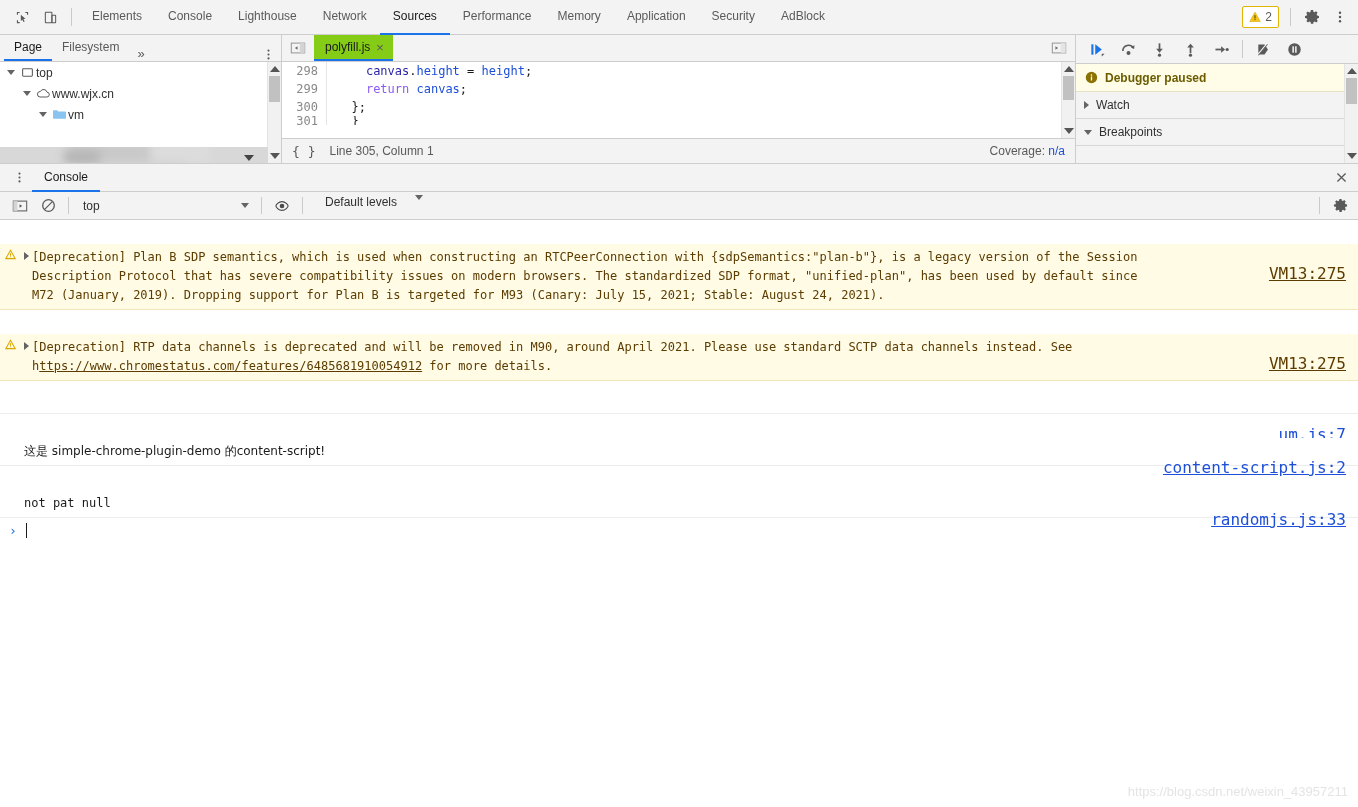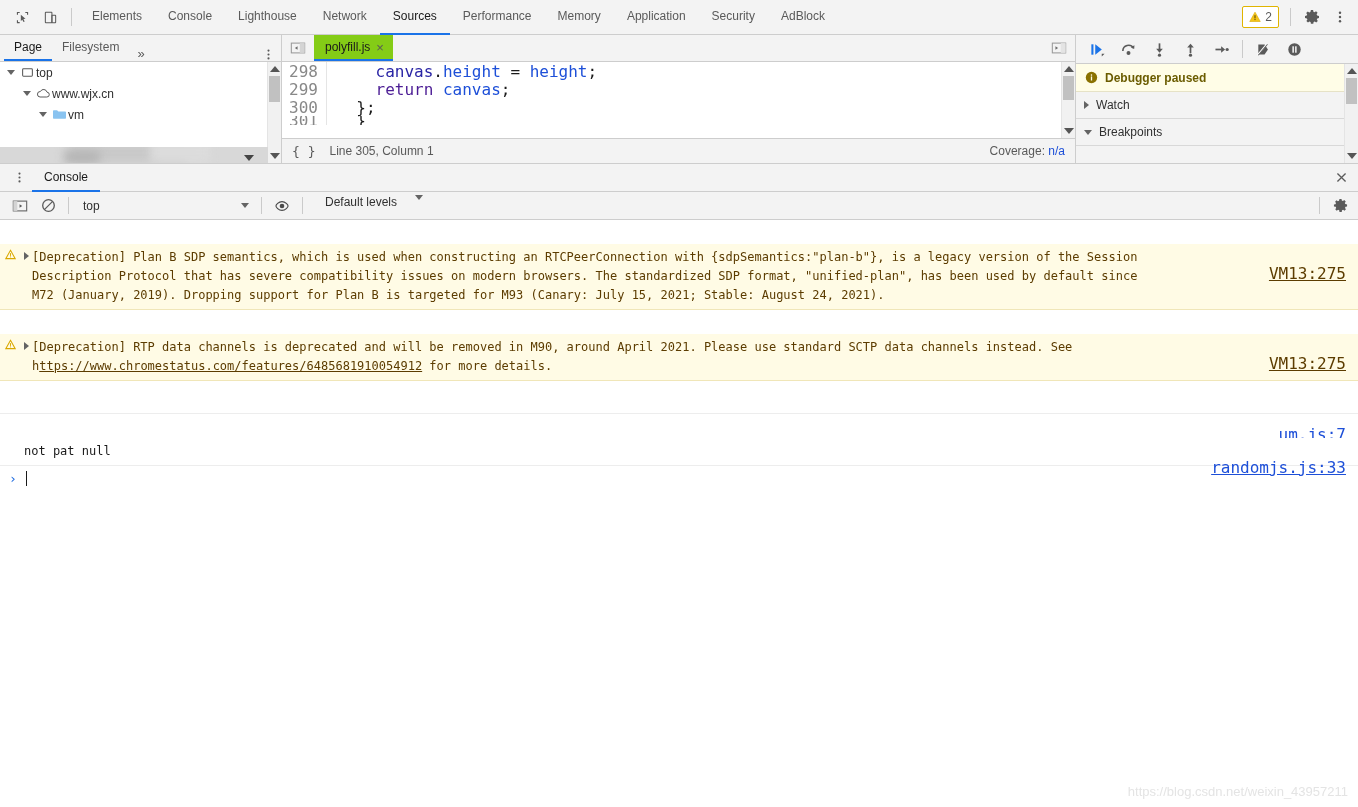--- a/index.html
+++ b/index.html
@@ -110,32 +110,32 @@
   }
   .tabstrip-btn { width: 32px; display:flex; align-items:center; justify-content:center; cursor:pointer; flex:none;}
   .file-tab {
     display:flex; align-items:center; gap:6px; padding: 0 9px 0 11px;
     font-size: 12px; color: #1a1a1a; background: #84cc16; cursor:pointer;
     border-bottom: 2px solid #1a73e8; box-sizing: border-box;
   }
   .tab-close { color:#5a5a5a; font-size: 13px; line-height:1; cursor:pointer; }
   .editor-tab-spacer { flex:1; }
   .code-wrap { flex: 1; display:flex; position: relative; overflow: hidden; background:#fff; }
-  .code-area { flex:1; position: relative; overflow: hidden; font-family: "DejaVu Sans Mono", monospace; font-size: 16px; }
+  .code-area { flex:1; position: relative; overflow: hidden; font-family: "DejaVu Sans Mono", monospace; font-size: 12px; }
   .code-line { display:flex; height: 18px; align-items:center; white-space: pre; }
   .ln {
     width: 44px; text-align: right; padding-right: 8px; color: #888;
     flex: none; box-sizing: border-box; font-family:"DejaVu Sans Mono", monospace;
   }
   .ln-sep { width:1px; background:#e5e5e5; align-self:stretch; flex:none; }
   .code-text { padding-left: 10px; }
   .t-plain { color: #1a1a1a; }
   .t-obj   { color: #2a25a5; }
   .t-prop  { color: #1d4fd8; }
-  .t-kw    { color: #4c1d95; }
+  .t-kw    { color: #8b5cf6; }
   .t-var   { color: #1d4fd8; }
   .code-scroll-v {
     width: 13px; background:#f1f1f1; border-left:1px solid #e4e4e4;
     display:flex; flex-direction:column; align-items:center; flex:none;
   }
   .editor-status {
     display:flex; align-items:center; height: 25px; box-sizing:border-box;
     background:#f3f3f3; border-top: 1px solid #cdcdcd; padding: 0 10px;
     font-size: 12px; color: #5a5a5a;
   }
@@ -611,20 +611,24 @@
           </span>
         <span class="msg-text"><span>[Deprecation] RTP data channels is deprecated and will be removed in M90, around April 2021. Please use standard SCTP data channels instead. See h</span><span class="msg-link">ttps://www.chromestatus.com/features/6485681910054912</span><span> for more details.</span></span>
         <span class="msg-src">VM13:275</span>
       </div>
 
       <div class="msg msg-log">
         <span class="msg-text"></span>
         <span class="msg-src">um.js:7</span>
       </div>
 
+      <div class="msg msg-log">
+        <span class="msg-text zh" style="padding-left:24px">这是 simple-chrome-plugin-demo 的content-script!</span>
+        <span class="msg-src">content-script.js:2</span>
+      </div>
 
       <div class="msg msg-log">
         <span class="msg-text" style="padding-left:24px">not pat null</span>
         <span class="msg-src">randomjs.js:33</span>
       </div>
 
       <div class="prompt-row">
         <span class="prompt-chevron">›</span>
         <span class="caret"></span>
       </div>

